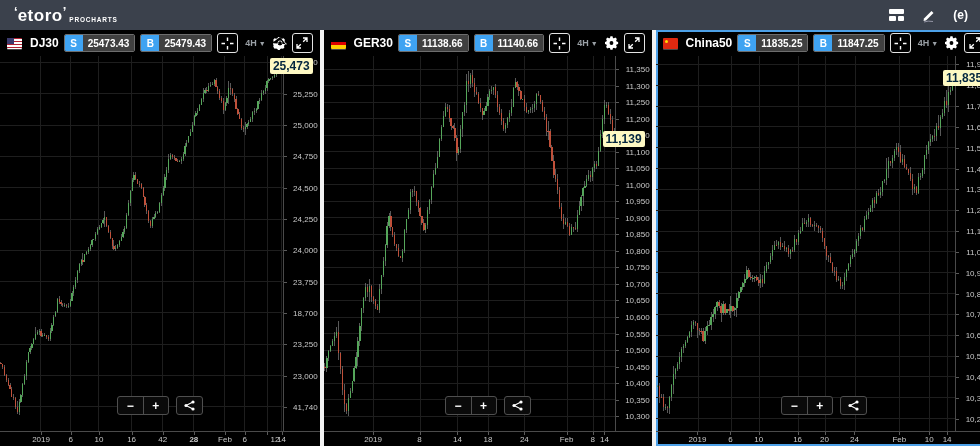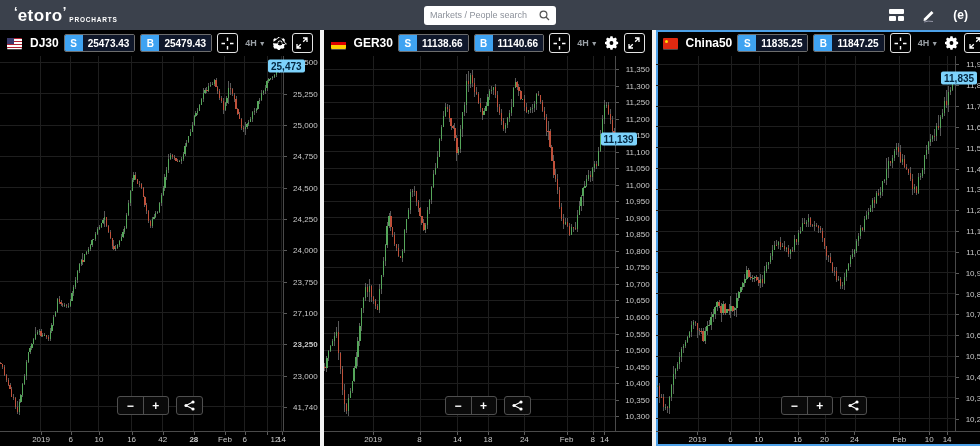--- a/index.html
+++ b/index.html
@@ -29,62 +29,55 @@
   .phead { height: 26px; display: flex; align-items: center; padding: 0 7px; gap: 5px; flex: none; }
   .flag { width: 15px; height: 11px; border-radius: 1px; position: relative; flex: none; box-shadow: 0 1px 0 rgba(120,120,120,.6); }
   .flag.us { background: repeating-linear-gradient(#b22234 0 1.5px, #fff 1.5px 3px); }
   .flag.us::after { content: ""; position: absolute; left: 0; top: 0; width: 7px; height: 6px; background: #3c3b6e; }
   .flag.de { background: linear-gradient(#000 0 33%, #d00 33% 66%, #ffce00 66%); }
   .flag.cn { background: #de2910; }
   .flag.cn::after { content: ""; position: absolute; left: 2px; top: 2px; width: 3px; height: 3px; background: #ffde00; border-radius: 50%; }
   .pname { color: #fff; font-weight: bold; font-size: 12px; flex: 1; margin-left: 3px; white-space: nowrap; }
   .quote { display: flex; border: 1px solid #6d6d6d; border-radius: 2px; overflow: hidden; height: 18px; flex: none; }
   .quote .ltr { width: 18px; background: #3fa3f2; color: #fff; font-weight: bold; font-size: 10px; display: flex; align-items: center; justify-content: center; }
-  .quote .pr { background: #0f172a; color: #fff; font-weight: bold; font-size: 10px; padding: 0 5px; display: flex; align-items: center; justify-content: center; min-width: 50px; }
+  .quote .pr { background: #404040; color: #fff; font-weight: bold; font-size: 10px; padding: 0 5px; display: flex; align-items: center; justify-content: center; min-width: 50px; }
   .iconbtn { width: 21px; height: 20px; border: 1px solid #e4e4e4; border-radius: 3px; display: flex; align-items: center; justify-content: center; background: transparent; flex: none; cursor: pointer; }
   .tf { color: #9aa0a6; font-size: 9px; font-weight: bold; display: flex; align-items: center; gap: 2px; flex: none; cursor: pointer; padding: 0 2px; }
   .tf .caret { font-size: 7px; }
   .gearbtn { color: #fff; flex: none; cursor: pointer; display: flex; }
 
   .chartwrap { flex: 1; position: relative; overflow: hidden; }
   .plot { position: absolute; left: 0; top: 0; right: 37px; bottom: 15px; }
   .plot svg { width: 100%; height: 100%; display: block; }
   .paxis { position: absolute; top: 0; right: 0; width: 37px; bottom: 15px; border-left: 1px solid #4a4a4a; }
   .taxis { position: absolute; left: 0; right: 0; bottom: 0; height: 15px; border-top: 1px solid #4a4a4a; }
   .ptick { position: absolute; right: 2px; transform: translateY(-50%); color: #c9c9c9; font-size: 8px; white-space: nowrap; }
   .ptickmark { position: absolute; left: 0; width: 3px; height: 1px; background: #5a5a5a; }
   .ttick { position: absolute; top: 3px; transform: translateX(-50%); color: #c9c9c9; font-size: 8px; white-space: nowrap; }
   .ttickmark { position: absolute; top: 0; width: 1px; height: 3px; background: #5a5a5a; }
-  .pricetag { position: absolute; right: 15px; transform: translateY(-50%); background: #7dd3fc; color: #04263f;
-              font-size: 10px; font-weight: bold; padding: 1px 3px; border-radius: 2px; z-index: 3; }
+  .pricetag { position: absolute; right: 7px; transform: translateY(-50%); background: #fef9c3; color: #04263f;
+              font-size: 12px; font-weight: bold; padding: 1px 3px; border-radius: 2px; z-index: 3; }
 
   .cctrl { position: absolute; left: 50%; bottom: 31px; transform: translateX(-50%); display: flex; gap: 7px; z-index: 4; }
   .zoomgrp { display: flex; border: 1px solid #4f4f4f; border-radius: 3px; overflow: hidden; background: #0a0a0a; }
   .zbtn { width: 25px; height: 17px; color: #fff; display: flex; align-items: center; justify-content: center;
           font-size: 12px; font-weight: bold; cursor: pointer; }
   .zbtn + .zbtn { border-left: 1px solid #4f4f4f; }
   .sharebtn { width: 27px; height: 19px; border: 1px solid #4f4f4f; border-radius: 3px; background: #0a0a0a;
               display: flex; align-items: center; justify-content: center; cursor: pointer; }
 </style>
 </head>
 <body>
 
 <div class="appbar">
   <div class="logo">
     <span class="horn">‘</span>
       <span class="word">etoro</span>
       <span class="horn">’</span>
     <span class="sub">PROCHARTS</span>
-  </div>
-  <div class="search">
-    <input type="text" placeholder="Markets / People search" style="">
-    <svg width="11" height="11" viewBox="0 0 11 11">
-      <circle cx="4.5" cy="4.5" r="3.4" fill="none" stroke="#555" stroke-width="1.2"></circle>
-      <line x1="7" y1="7" x2="10" y2="10" stroke="#555" stroke-width="1.2"></line>
-    </svg>
   </div>
   <div class="appbar-icons">
     <span class="gridicon">
         <i></i>
         <i></i>
         <i></i>
       </span>
     <svg width="15" height="15" viewBox="0 0 15 15">
       <path d="M3 10.5 L10.5 3 L12.5 5 L5 12.5 L2.5 13 Z" fill="#fff"></path>
       <path d="M3 14 Q7 12.5 12 13.5" stroke="#aab" stroke-width="0.8" fill="none"></path>
@@ -476,23 +469,23 @@
           <div class="ptick" style="top: 100.334px;">24,750</div>
           <div class="ptickmark" style="top: 131.689px;"></div>
           <div class="ptick" style="top: 131.689px;">24,500</div>
           <div class="ptickmark" style="top: 163.043px;"></div>
           <div class="ptick" style="top: 163.043px;">24,250</div>
           <div class="ptickmark" style="top: 194.398px;"></div>
           <div class="ptick" style="top: 194.398px;">24,000</div>
           <div class="ptickmark" style="top: 225.753px;"></div>
           <div class="ptick" style="top: 225.753px;">23,750</div>
           <div class="ptickmark" style="top: 257.107px;"></div>
-          <div class="ptick" style="top: 257.107px;">27,100</div>
+          <div class="ptick" style="top: 257.107px;">18,700</div>
           <div class="ptickmark" style="top: 288.462px;"></div>
-          <div class="ptick" style="top: 288.462px; font-weight: bold;">23,250</div>
+          <div class="ptick" style="top: 288.462px;">23,250</div>
           <div class="ptickmark" style="top: 319.816px;"></div>
           <div class="ptick" style="top: 319.816px;">23,000</div>
           <div class="ptickmark" style="top: 351.171px;"></div>
           <div class="ptick" style="top: 351.171px;">41,740</div>
         </div>
       <div class="taxis">
           <div class="ttickmark" style="left: 41.035px;"></div>
           <div class="ttick" style="left: 41.035px;">2019</div>
           <div class="ttickmark" style="left: 70.75px;"></div>
           <div class="ttick" style="left: 70.75px;">6</div>

